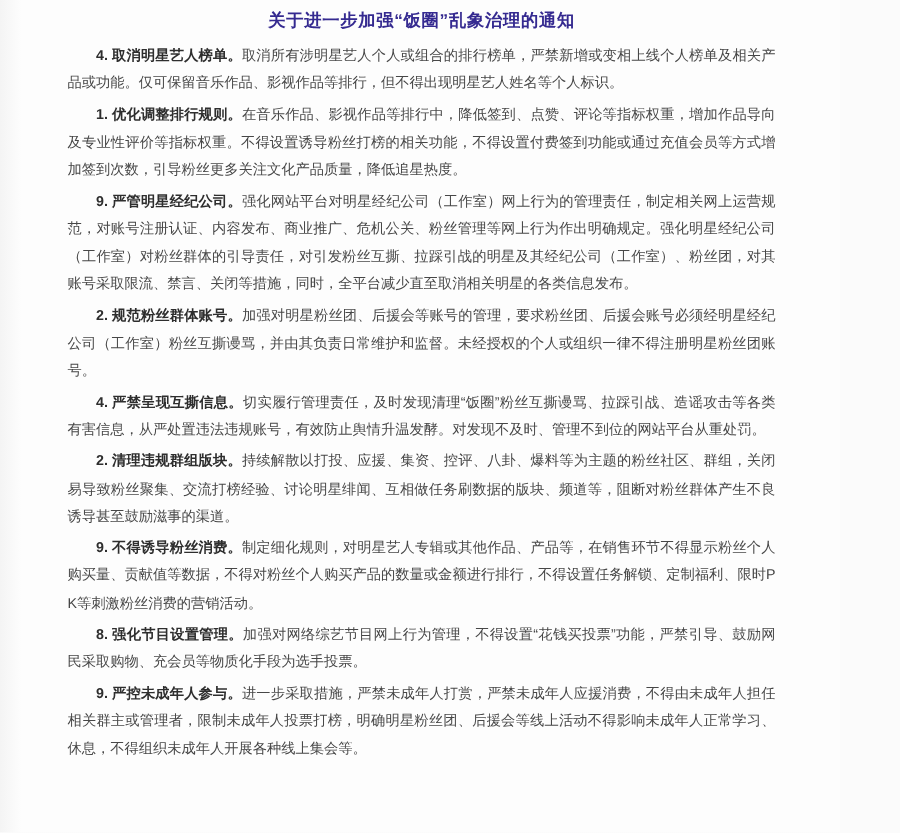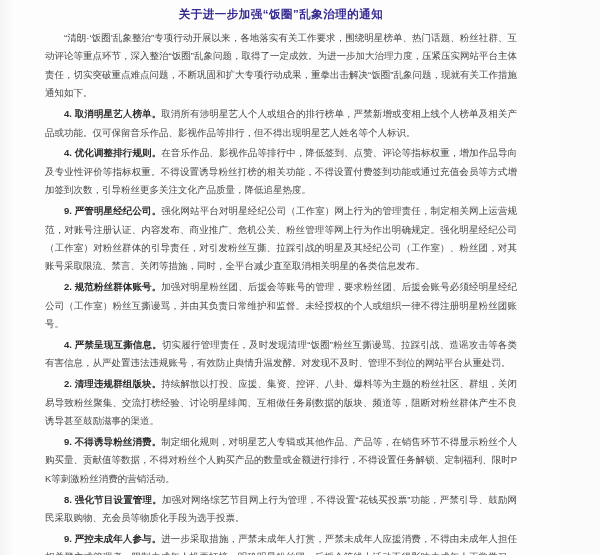--- a/index.html
+++ b/index.html
@@ -37,25 +37,24 @@
   p.para { text-indent: 2em; }
   .ih { font-weight: 700; color: #2e2e2e; }
 </style>
 </head>
 <body>
 
 <div class="doc">
   <h1 class="title">关于进一步加强“饭圈”乱象治理的通知</h1>
 
 
-  <p class="para">“清朗·‘饭圈’乱象整治”专项行动开展以来，各地落实有关工作要求，围绕明星榜单、热门话题、粉丝社群、互动评论等重点环节，深入整治“饭圈”乱象问题，取得了一定成效。为进一步加大治理力度，压紧压实网站平台主体责任，切实突破重点难点问题，不断巩固和扩大专项行动成果，重拳出击解决“饭圈”乱象问题，现就有关工作措施通知如下。</p>
 
   <p class="para"><b class="ih">4. 取消明星艺人榜单。</b><span>取消所有涉明星艺人个人或组合的排行榜单，严禁新增或变相上线个人榜单及相关产品或功能。仅可保留音乐作品、影视作品等排行，但不得出现明星艺人姓名等个人标识。</span></p>
 
-  <p class="para"><b class="ih">4. 优化调整排行规则。</b><span>在音乐作品、影视作品等排行中，降低签到、点赞、评论等指标权重，增加作品导向及专业性评价等指标权重。不得设置诱导粉丝打榜的相关功能，不得设置付费签到功能或通过充值会员等方式增加签到次数，引导粉丝更多关注文化产品质量，降低追星热度。</span></p>
+  <p class="para"><b class="ih">1. 优化调整排行规则。</b><span>在音乐作品、影视作品等排行中，降低签到、点赞、评论等指标权重，增加作品导向及专业性评价等指标权重。不得设置诱导粉丝打榜的相关功能，不得设置付费签到功能或通过充值会员等方式增加签到次数，引导粉丝更多关注文化产品质量，降低追星热度。</span></p>
 
   <p class="para"><b class="ih">9. 严管明星经纪公司。</b><span>强化网站平台对明星经纪公司（工作室）网上行为的管理责任，制定相关网上运营规范，对账号注册认证、内容发布、商业推广、危机公关、粉丝管理等网上行为作出明确规定。强化明星经纪公司（工作室）对粉丝群体的引导责任，对引发粉丝互撕、拉踩引战的明星及其经纪公司（工作室）、粉丝团，对其账号采取限流、禁言、关闭等措施，同时，全平台减少直至取消相关明星的各类信息发布。</span></p>
 
   <p class="para"><b class="ih">2. 规范粉丝群体账号。</b><span>加强对明星粉丝团、后援会等账号的管理，要求粉丝团、后援会账号必须经明星经纪公司（工作室）粉丝互撕谩骂，并由其负责日常维护和监督。未经授权的个人或组织一律不得注册明星粉丝团账号。</span></p>
 
   <p class="para"><b class="ih">4. 严禁呈现互撕信息。</b><span>切实履行管理责任，及时发现清理“饭圈”粉丝互撕谩骂、拉踩引战、造谣攻击等各类有害信息，从严处置违法违规账号，有效防止舆情升温发酵。对发现不及时、管理不到位的网站平台从重处罚。</span></p>
 
   <p class="para"><b class="ih">2. 清理违规群组版块。</b><span>持续解散以打投、应援、集资、控评、八卦、爆料等为主题的粉丝社区、群组，关闭易导致粉丝聚集、交流打榜经验、讨论明星绯闻、互相做任务刷数据的版块、频道等，阻断对粉丝群体产生不良诱导甚至鼓励滋事的渠道。</span></p>
 
   <p class="para"><b class="ih">9. 不得诱导粉丝消费。</b><span>制定细化规则，对明星艺人专辑或其他作品、产品等，在销售环节不得显示粉丝个人购买量、贡献值等数据，不得对粉丝个人购买产品的数量或金额进行排行，不得设置任务解锁、定制福利、限时PK等刺激粉丝消费的营销活动。</span></p>

